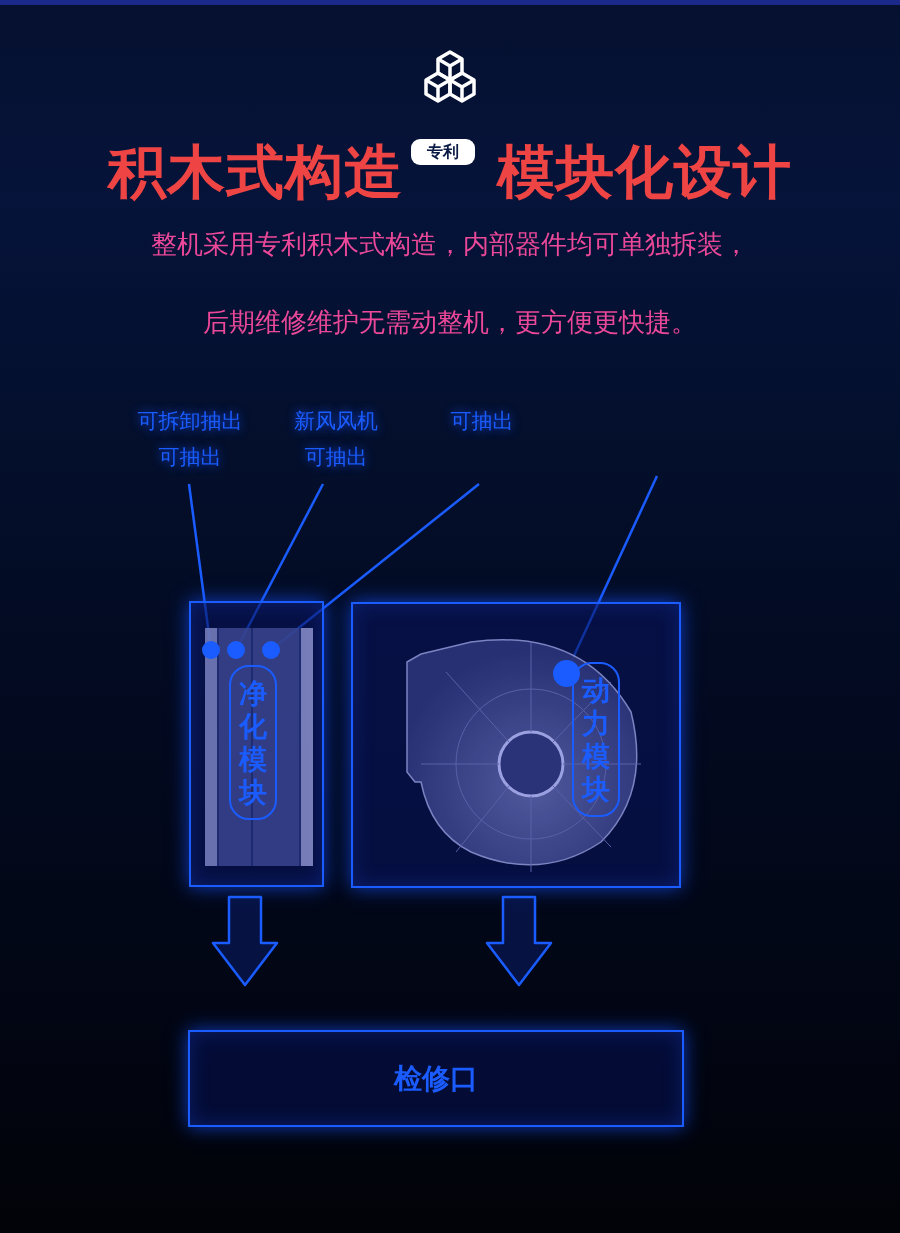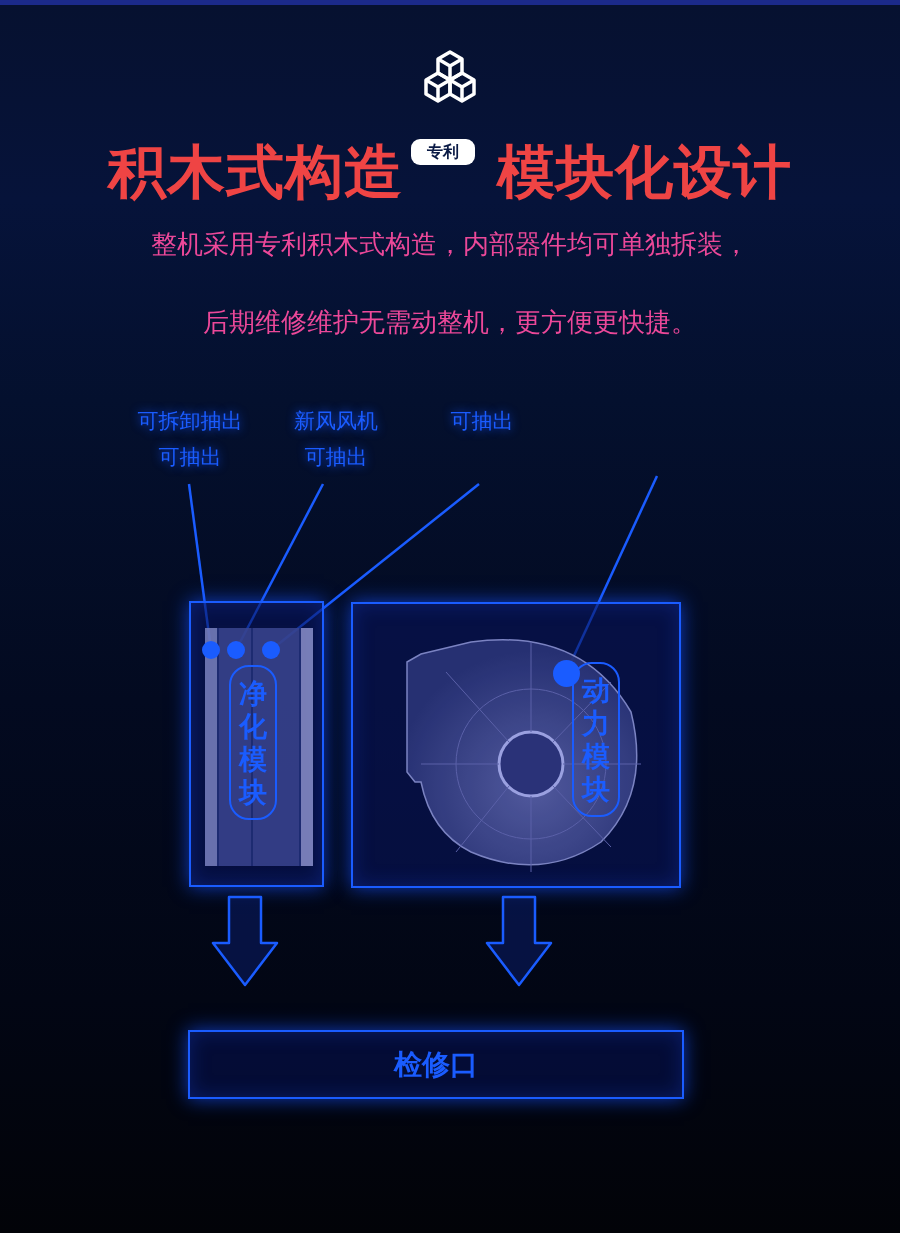--- a/index.html
+++ b/index.html
@@ -114,15 +114,15 @@
 </div>
 <div class="abs dot" style="left:553px;top:660px;width:27px;height:27px;"></div>
 
 <svg class="abs" style="left:211px;top:895px;" width="68" height="92" viewBox="0 0 68 92">
   <path d="M18 2 L50 2 L50 48 L66 48 L34 90 L2 48 L18 48 Z" fill="rgba(10,30,110,.5)" stroke="#1a5cff" stroke-width="2.5" stroke-linejoin="round"></path>
 </svg>
 <svg class="abs" style="left:485px;top:895px;" width="68" height="92" viewBox="0 0 68 92">
   <path d="M18 2 L50 2 L50 48 L66 48 L34 90 L2 48 L18 48 Z" fill="rgba(10,30,110,.5)" stroke="#1a5cff" stroke-width="2.5" stroke-linejoin="round"></path>
 </svg>
 
-<div class="abs box" style="left:188px;top:1030px;width:496px;height:69px;background:rgba(6,16,70,.7);display:flex;align-items:center;justify-content:center;">
+<div class="abs box" style="left:188px;top:1030px;width:496px;height:97px;background:rgba(6,16,70,.7);display:flex;align-items:center;justify-content:center;">
   <span class="portlabel">检修口</span>
 </div>
 
 </body></html>

